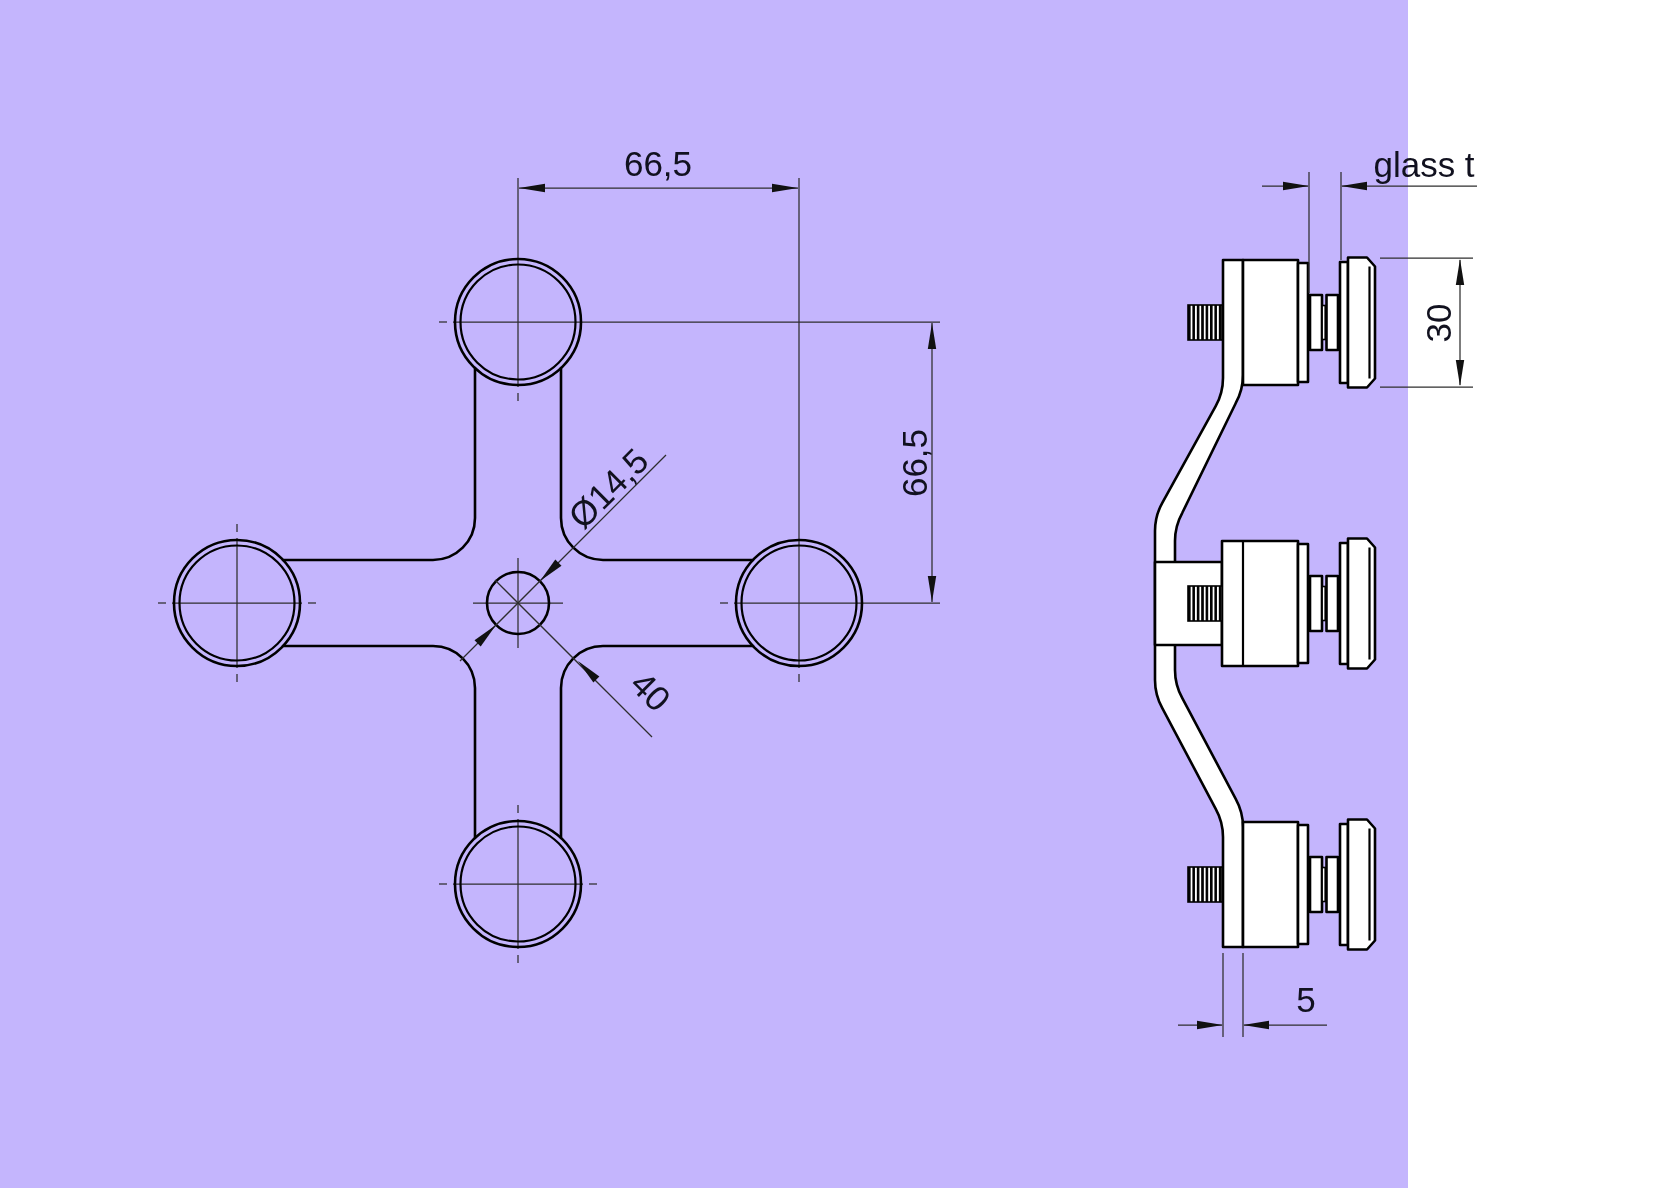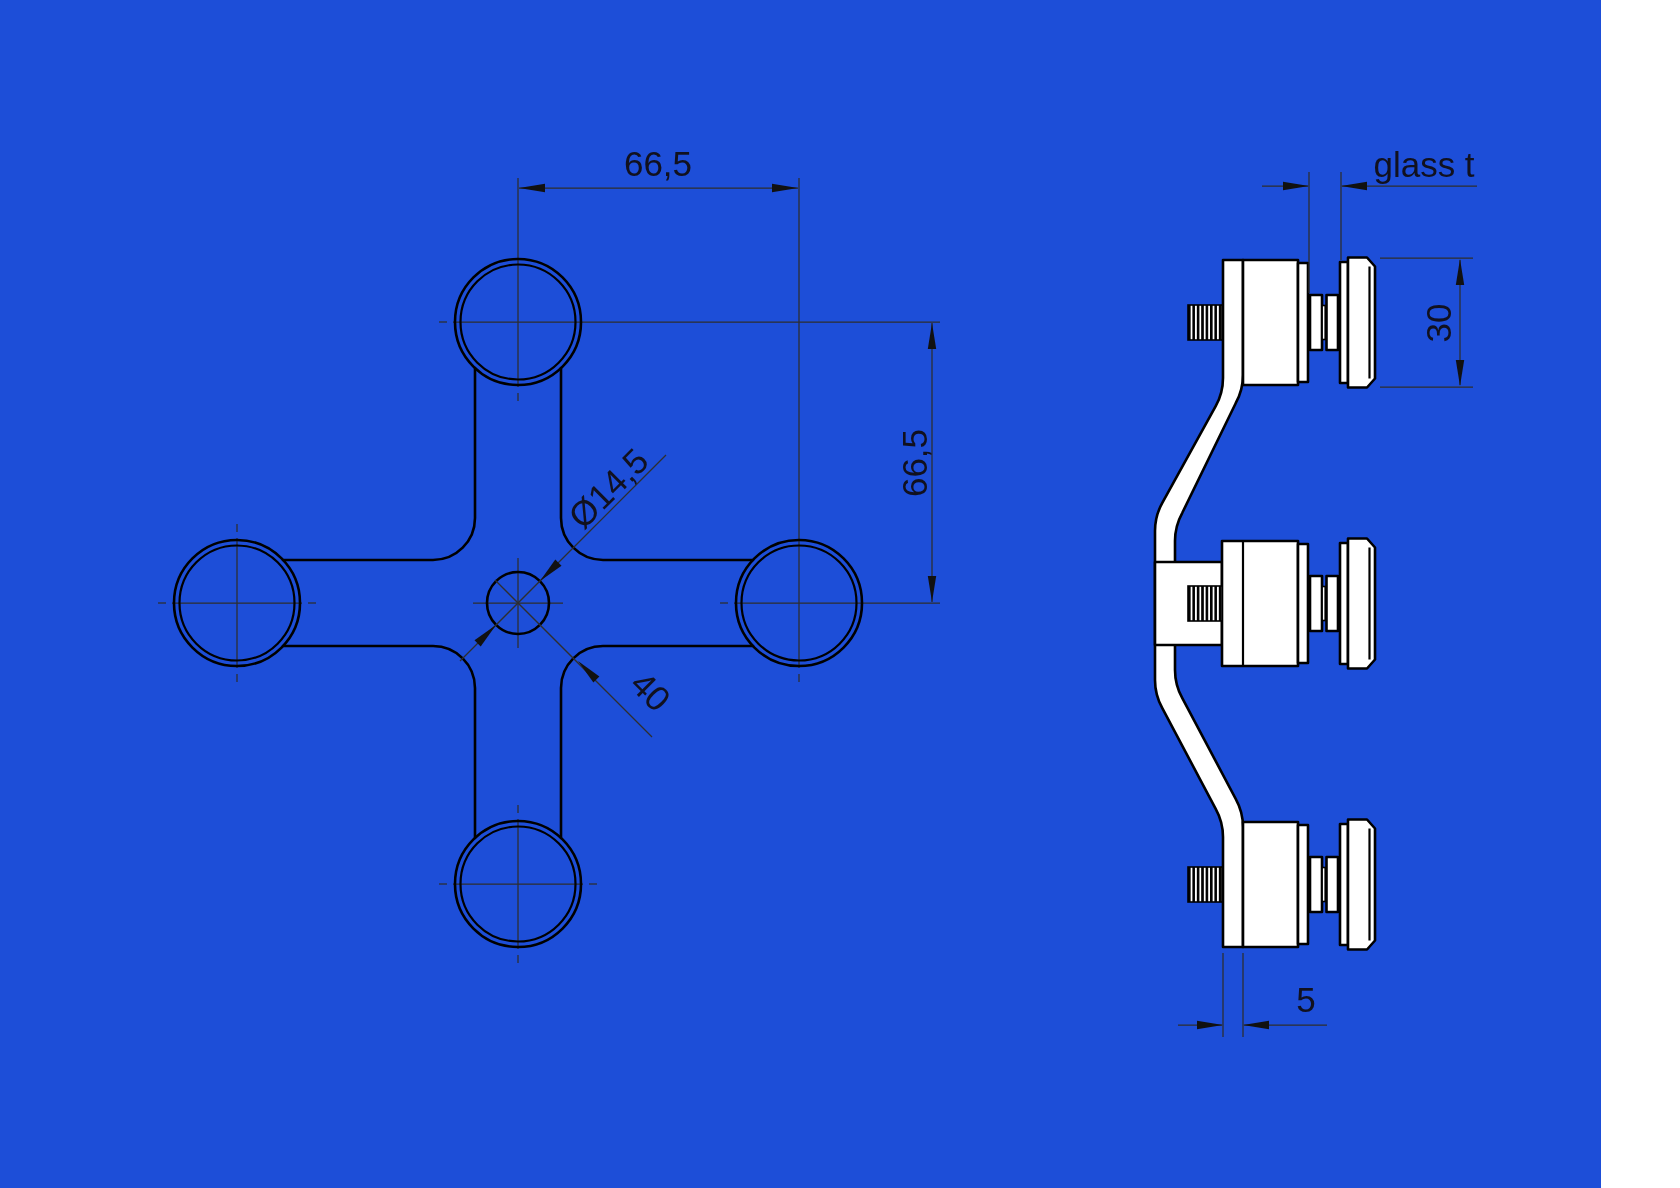--- a/index.html
+++ b/index.html
@@ -1,23 +1,23 @@
 <!DOCTYPE html>
 <html><head>
 <meta charset="utf-8">
 <style>
   html, body {
     margin: 0;
     padding: 0;
     background: #ffffff;
   }
   .drawing-wrap {
-    width: 1601px;
+    width: 1408px;
     height: 1188px;
-    background: #1d4ed8;
+    background: #c4b5fd;
     position: relative;
   }
   svg { display: block; }
   .part  { fill: none; stroke: #000000; stroke-width: 2.6; stroke-linejoin: round; stroke-linecap: round; }
   .part-fill { fill: #ffffff; stroke: #000000; stroke-width: 2.6; stroke-linejoin: round; }
   .part-inner { fill: none; stroke: #000000; stroke-width: 2.2; }
   .thin  { fill: none; stroke: #2e2e2e; stroke-width: 1.25; stroke-linecap: butt; }
   .arrow { fill: #111111; stroke: none; }
   .dimtext {
     font-family: "Liberation Sans", "DejaVu Sans", sans-serif;

